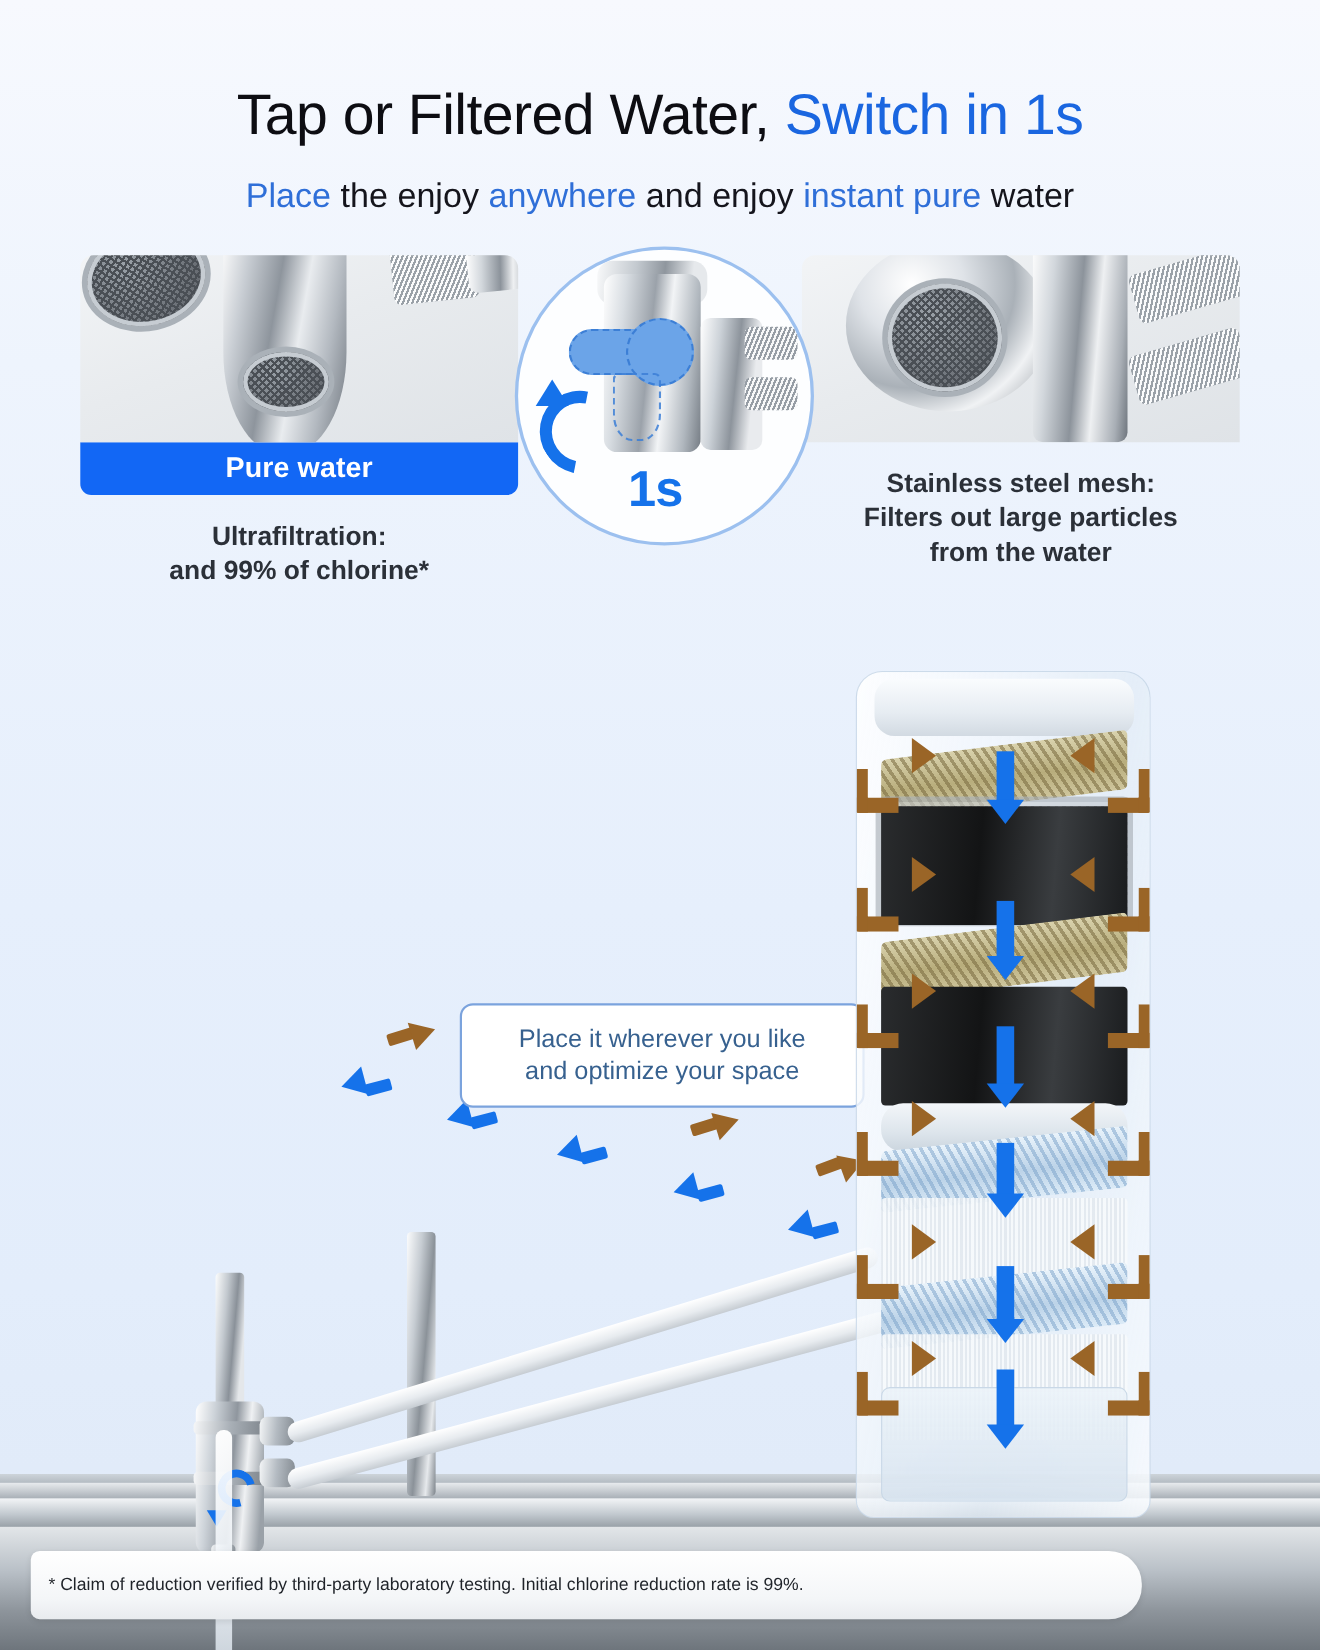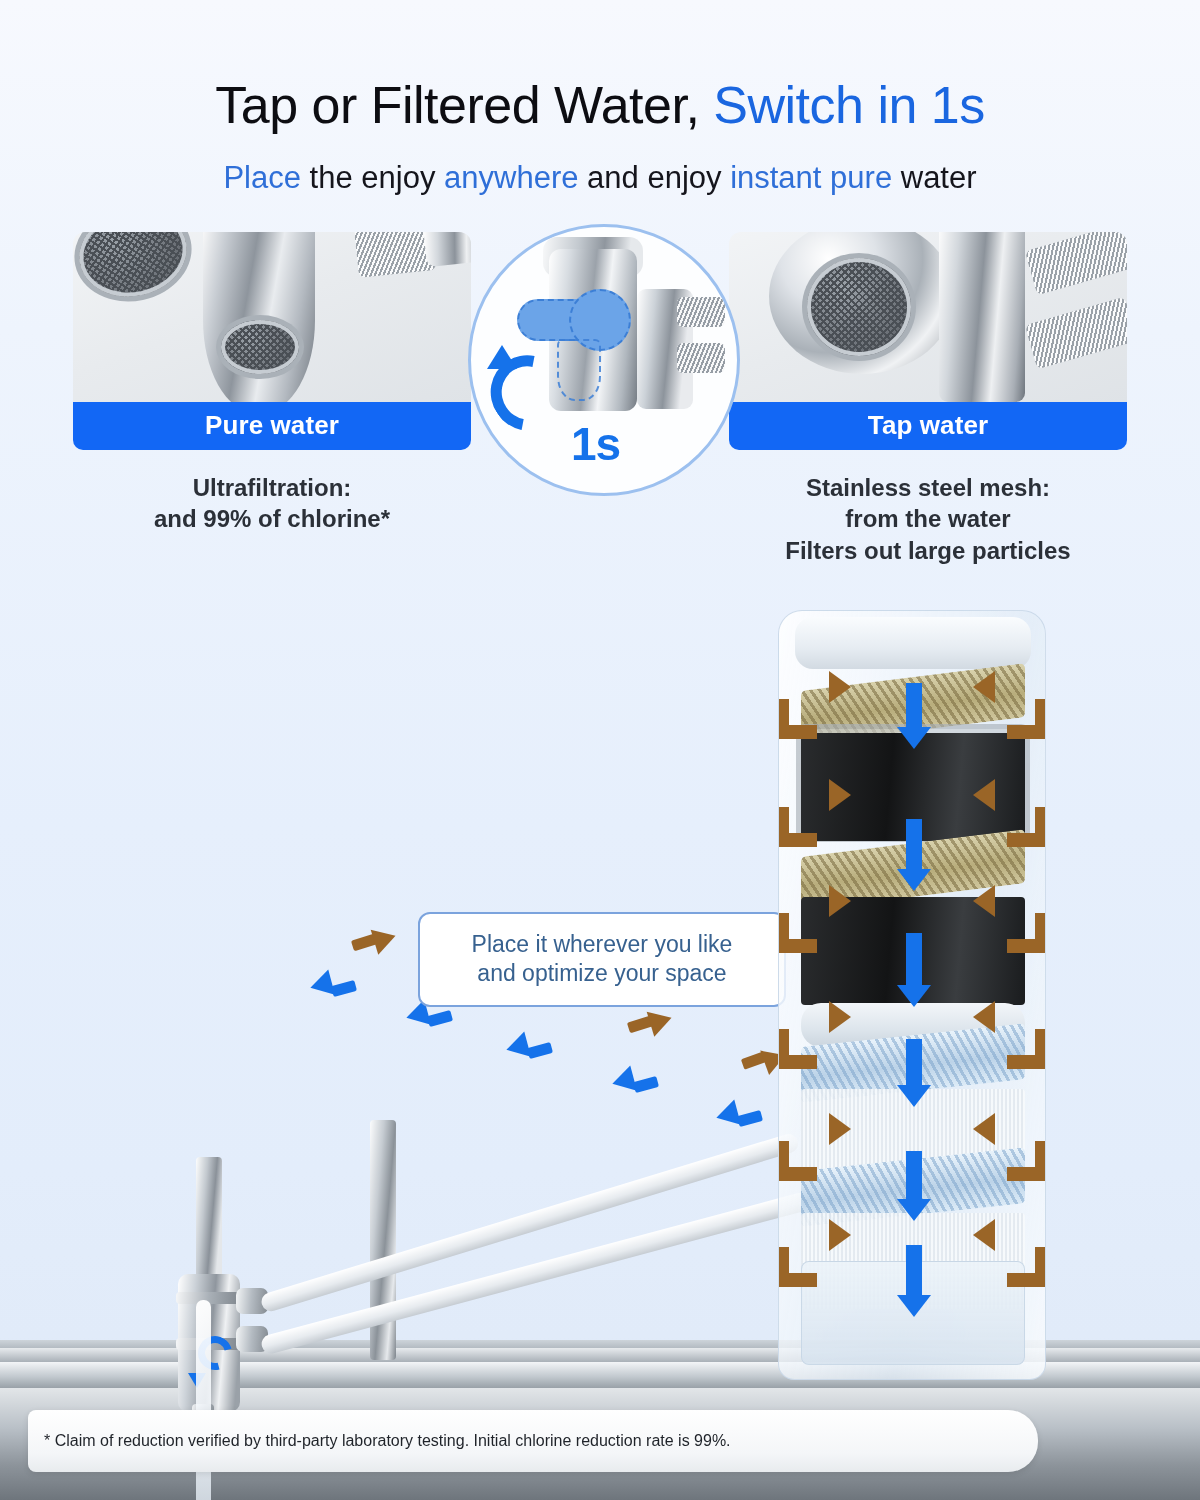--- a/index.html
+++ b/index.html
@@ -364,25 +364,24 @@
   </div>
 
   <div class="compare-card right">
     <div class="photo-frame">
       <div class="spout r-spout"></div>
       <div class="mesh r-mesh"></div>
       <div class="barrel r-barrel"></div>
       <div class="knurl r-knurl1"></div>
       <div class="knurl r-knurl2"></div>
     </div>
-    <div class="label-bar">Tap water</div>
     <div class="card-desc">
       <div>Stainless steel mesh:</div>
+      <div>Filters out large particles</div>
       <div>from the water</div>
-      <div>Filters out large particles</div>
     </div>
   </div>
 </div>
 
 <div class="scene">
 
   <div class="counter"></div>
   <div class="counter-top"></div>
   <div class="sink-rim"></div>
 

